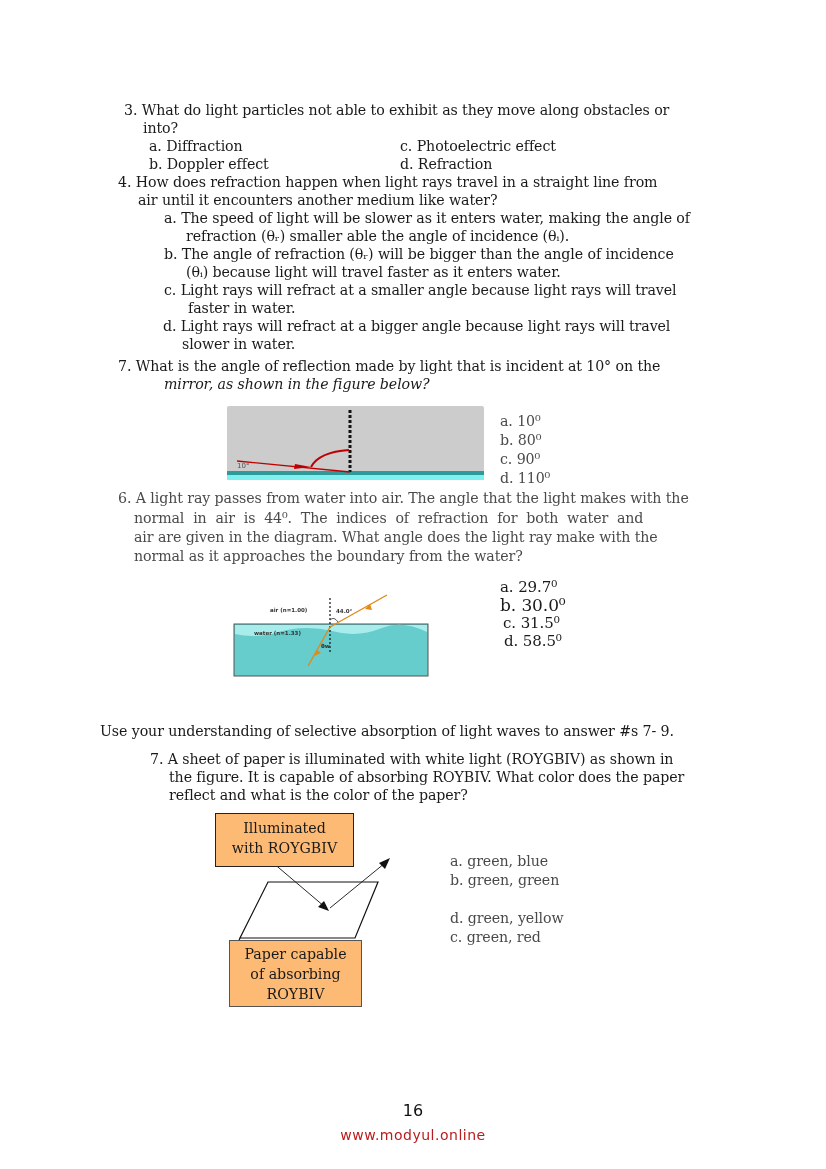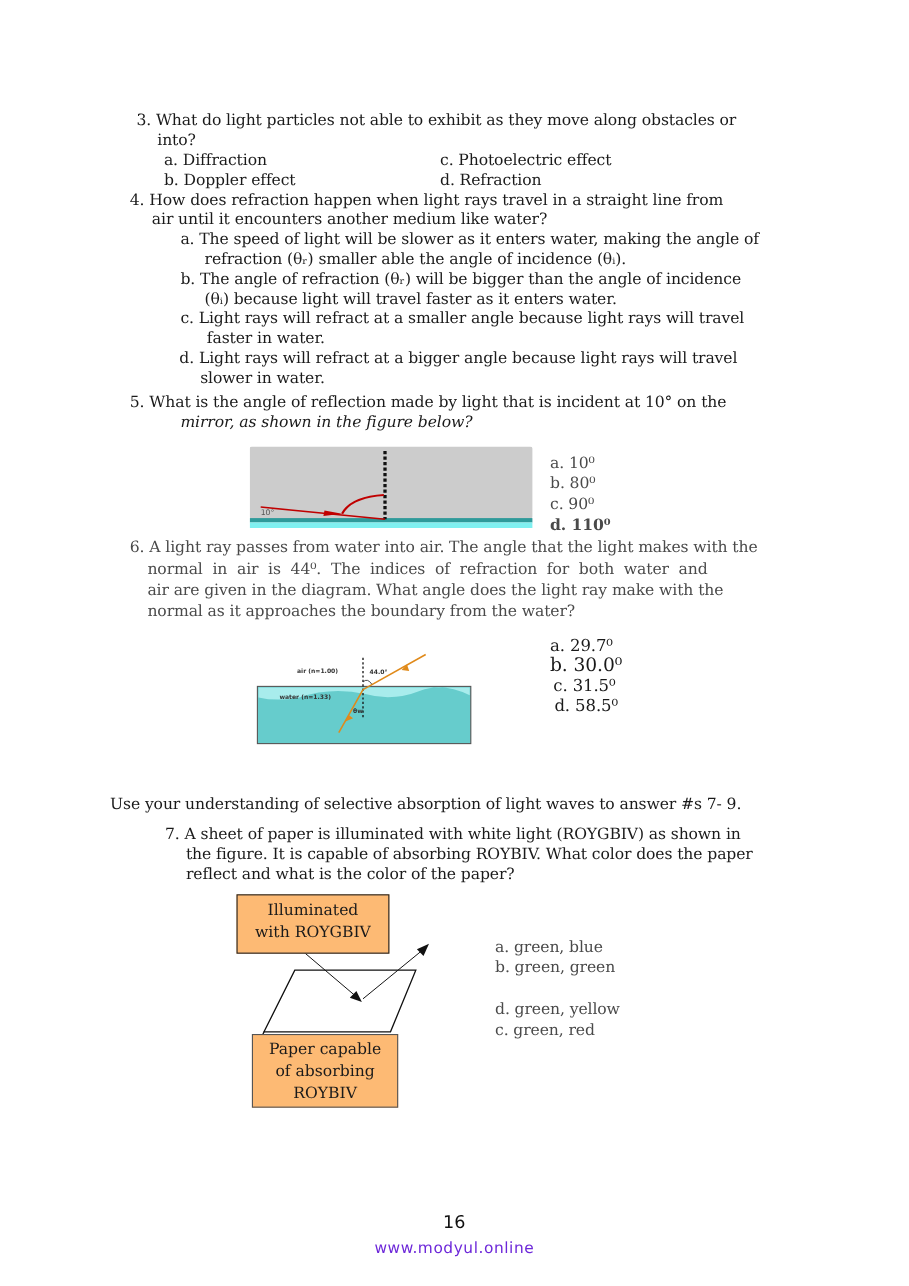--- a/index.html
+++ b/index.html
@@ -6,21 +6,21 @@
   body { width:826px; height:1169px; position:relative; overflow:hidden;
          font-family:"DejaVu Serif", "Liberation Serif", serif; color:#1a1a1a; }
   .t { position:absolute; font-size:14.2px; line-height:18px; white-space:nowrap; letter-spacing:-0.1px; }
   .gray { color:#4a4a4a; }
   .fig { position:absolute; }
   .box { position:absolute; border:1.3px solid #222; background:#fdba74; text-align:center;
          font-size:14.2px; line-height:20px; }
   .pnum { position:absolute; left:0; width:826px; text-align:center; top:1101px;
           font-family:"DejaVu Sans", sans-serif; font-size:16px; color:#111; }
   .wm { position:absolute; left:0; width:826px; text-align:center; top:1127px;
-        font-family:"DejaVu Sans", sans-serif; font-size:14px; color:#6d28d9; letter-spacing:0.5px; }
+        font-family:"DejaVu Sans", sans-serif; font-size:14px; color:#b91c1c; letter-spacing:0.5px; }
 </style>
 </head>
 <body>
 
 <div class="t" style="left:124px;top:101px;">3. What do light particles not able to exhibit as they move along obstacles or</div>
 <div class="t" style="left:143px;top:119px;">into?</div>
 <div class="t" style="left:149px;top:137px;">a. Diffraction</div>
 <div class="t" style="left:400px;top:137px;">c. Photoelectric effect</div>
 <div class="t" style="left:149px;top:155px;">b. Doppler effect</div>
 <div class="t" style="left:400px;top:155px;">d. Refraction</div>
@@ -29,38 +29,38 @@
 <div class="t" style="left:138px;top:191px;">air until it encounters another medium like water?</div>
 <div class="t" style="left:164px;top:209px;">a. The speed of light will be slower as it enters water, making the angle of</div>
 <div class="t" style="left:186px;top:227px;">refraction (θᵣ) smaller able the angle of incidence (θᵢ).</div>
 <div class="t" style="left:164px;top:245px;">b. The angle of refraction (θᵣ) will be bigger than the angle of incidence</div>
 <div class="t" style="left:186px;top:263px;">(θᵢ) because light will travel faster as it enters water.</div>
 <div class="t" style="left:164px;top:281px;">c. Light rays will refract at a smaller angle because light rays will travel</div>
 <div class="t" style="left:188px;top:299px;">faster in water.</div>
 <div class="t" style="left:163px;top:317px;">d. Light rays will refract at a bigger angle because light rays will travel</div>
 <div class="t" style="left:182px;top:335px;">slower in water.</div>
 
-<div class="t" style="left:118px;top:357px;">5. What is the angle of reflection made by light that is incident at 10° on the</div>
+<div class="t" style="left:118px;top:357px;">7. What is the angle of reflection made by light that is incident at 10° on the</div>
 <div class="t" style="left:164px;top:375px;font-style:italic;">mirror, as shown in the figure below?</div>
 
 <svg class="fig" style="left:227px;top:406px;" width="258" height="74" viewBox="0 0 258 74">
   <rect x="0" y="0" width="257" height="66" fill="#cccccc" rx="2"></rect>
   <rect x="0" y="65" width="257" height="4" fill="#2e9a9a"></rect>
   <rect x="0" y="69" width="257" height="5" fill="#7ff0f0"></rect>
   <line x1="123" y1="4" x2="123" y2="66" stroke="#111" stroke-width="3" stroke-dasharray="3,2"></line>
   <line x1="10" y1="55" x2="123" y2="66" stroke="#c00000" stroke-width="1.4"></line>
   <polygon points="68,58 84,61 67,63" fill="#c00000"></polygon>
   <path d="M84,61 Q92,46 122,44" fill="none" stroke="#c00000" stroke-width="2"></path>
   <text x="10" y="62" font-size="7" fill="#555" font-family="DejaVu Sans, sans-serif">10°</text>
 </svg>
 
 <div class="t gray" style="left:500px;top:412px;">a. 10⁰</div>
 <div class="t gray" style="left:500px;top:431px;">b. 80⁰</div>
 <div class="t gray" style="left:500px;top:450px;">c.  90⁰</div>
-<div class="t gray" style="left:500px;top:469px;font-weight:bold;">d. 110⁰</div>
+<div class="t gray" style="left:500px;top:469px;">d. 110⁰</div>
 
 <div class="t gray" style="left:118px;top:489px;">6. A light ray passes from water into air. The angle that the light makes with the</div>
 <div class="t gray" style="left:134px;top:509px;white-space:pre;">normal  in  air  is  44⁰.  The  indices  of  refraction  for  both  water  and</div>
 <div class="t gray" style="left:134px;top:528px;">air are given in the diagram. What angle does the light ray make with the</div>
 <div class="t gray" style="left:134px;top:547px;">normal as it approaches the boundary from the water?</div>
 
 <svg class="fig" style="left:232px;top:590px;" width="200" height="90" viewBox="0 0 200 90">
   <rect x="2" y="34" width="194" height="52" fill="#66cccc" stroke="#555" stroke-width="1"></rect>
   <path d="M3,35 L195,35 L195,42 Q170,30 150,38 Q125,48 100,41 Q70,34 40,44 Q20,48 3,44 Z" fill="#a8ecec"></path>
   <line x1="98" y1="8" x2="98" y2="62" stroke="#111" stroke-width="1.2" stroke-dasharray="2,2"></line>

